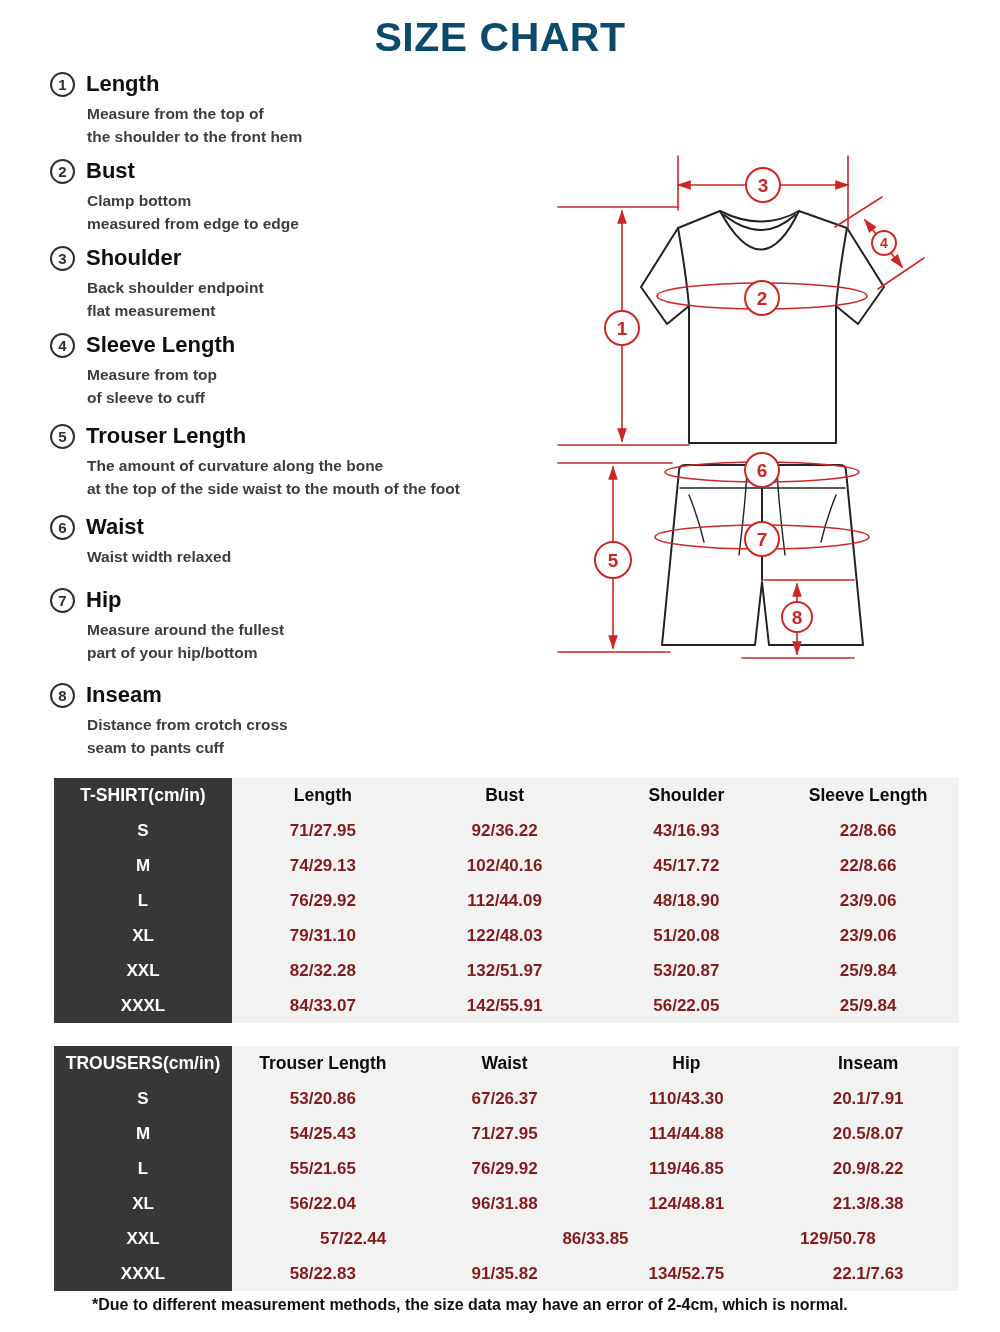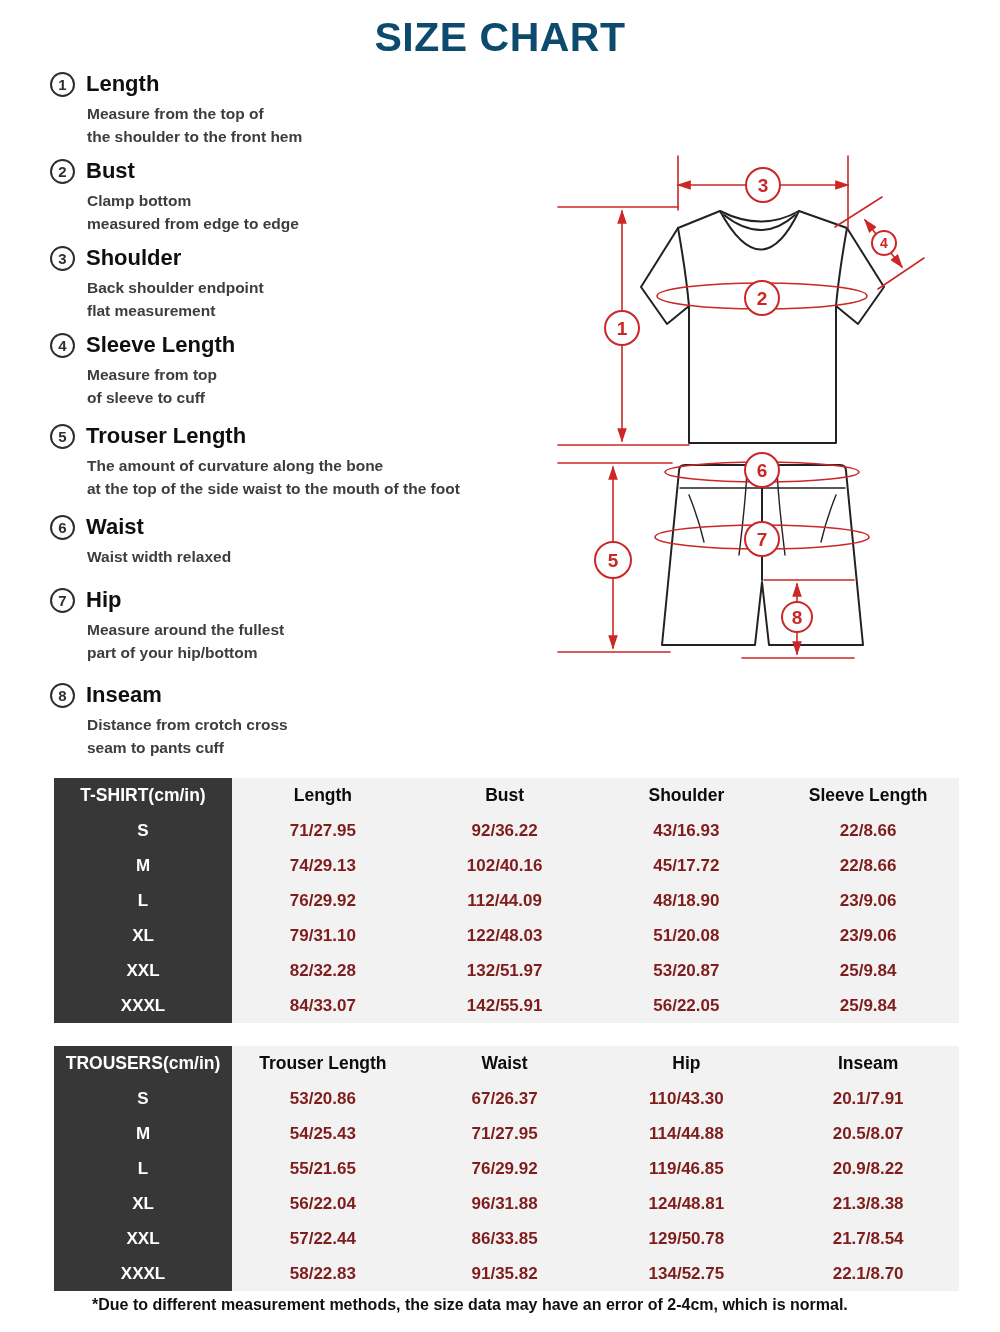--- a/index.html
+++ b/index.html
@@ -303,24 +303,23 @@
     <div class="tc val">56/22.04</div>
     <div class="tc val">96/31.88</div>
     <div class="tc val">124/48.81</div>
     <div class="tc val">21.3/8.38</div>
   </div>
   <div class="trow">
     <div class="tc rowhead">XXL</div>
     <div class="tc val">57/22.44</div>
     <div class="tc val">86/33.85</div>
     <div class="tc val">129/50.78</div>
-    <div class="tc val">21.7/8.54</div>
   </div>
   <div class="trow">
     <div class="tc rowhead">XXXL</div>
     <div class="tc val">58/22.83</div>
     <div class="tc val">91/35.82</div>
     <div class="tc val">134/52.75</div>
-    <div class="tc val">22.1/8.70</div>
+    <div class="tc val">22.1/7.63</div>
   </div>
 </div>
 
 <div class="note">*Due to different measurement methods, the size data may have an error of 2-4cm, which is normal.</div>
 
 </body></html>

